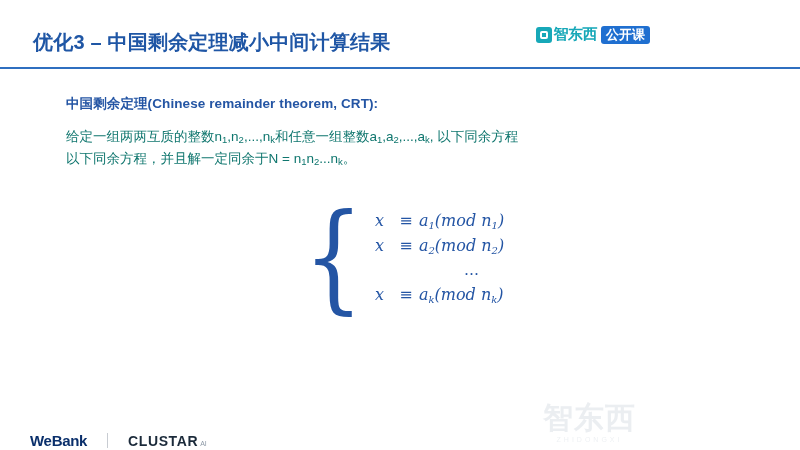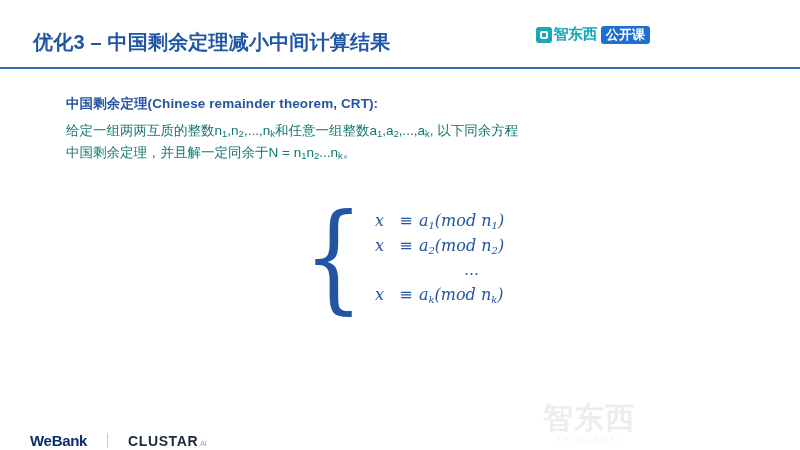--- a/index.html
+++ b/index.html
@@ -89,21 +89,21 @@
   .content {
     position: absolute;
     left: 66px;
     top: 80px;
     width: 700px;
   }
   .lead {
     font-size: 13.5px;
     color: #2455a4;
     font-weight: bold;
-    margin: 0 0 7px 0;
+    margin: 0 0 13px 0;
     letter-spacing: 0.1px;
   }
   .para {
     font-size: 13.5px;
     color: #0f766e;
     line-height: 1.62;
     margin: 0;
     max-width: 700px;
   }
   .para sub {
@@ -246,21 +246,21 @@
       <span class="brand-logo-box"></span>
       <span class="brand-cn">智东西</span>
     </span>
     <span class="brand-pill">公开课</span>
   </div>
 
   <div class="content">
     <p class="lead">中国剩余定理(Chinese remainder theorem, CRT):</p>
     <p class="para">
       <span>给定一组两两互质的整数n</span><sub>1</sub><span>,n</span><sub>2</sub><span>,...,n</span><sub>k</sub><span>和任意一组整数a</span><sub>1</sub><span>,a</span><sub>2</sub><span>,...,a</span><sub>k</sub><span>,  以下同余方程</span><br>
-      <span>中国剩余定理，并且解一定同余于N = n</span><sub>1</sub><span>n</span><sub>2</sub><span>...n</span><sub>k</sub><span>。</span>
+      <span>以下同余方程，并且解一定同余于N = n</span><sub>1</sub><span>n</span><sub>2</sub><span>...n</span><sub>k</sub><span>。</span>
     </p>
   </div>
 
   <div class="eq-wrap">
     <div class="eq-sys">
       <div class="brace">{</div>
       <div class="eq-rows">
 
         <div class="eq-row">
           <span class="eq-x">x</span>

